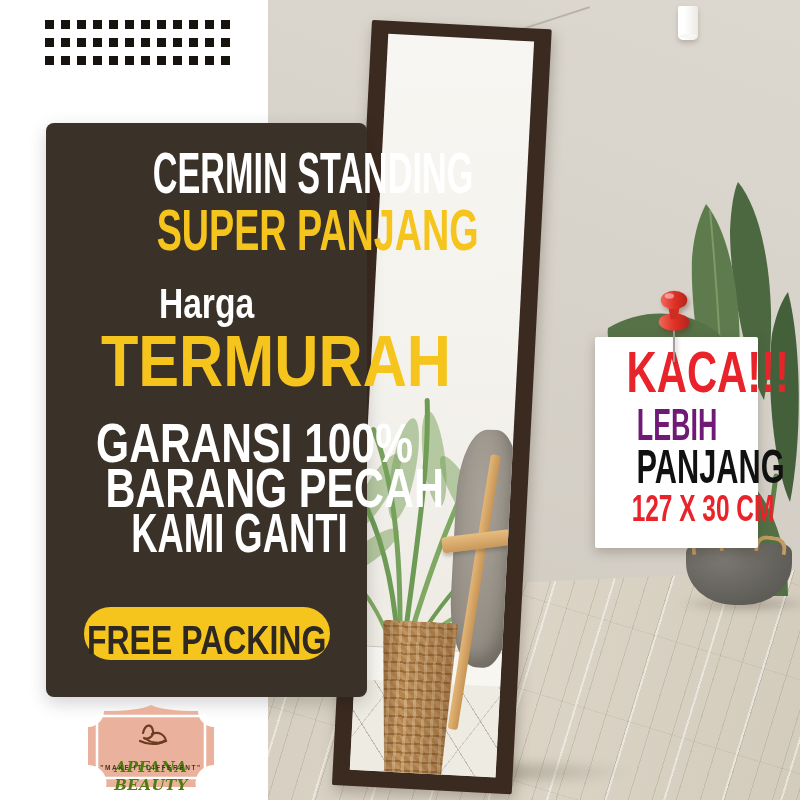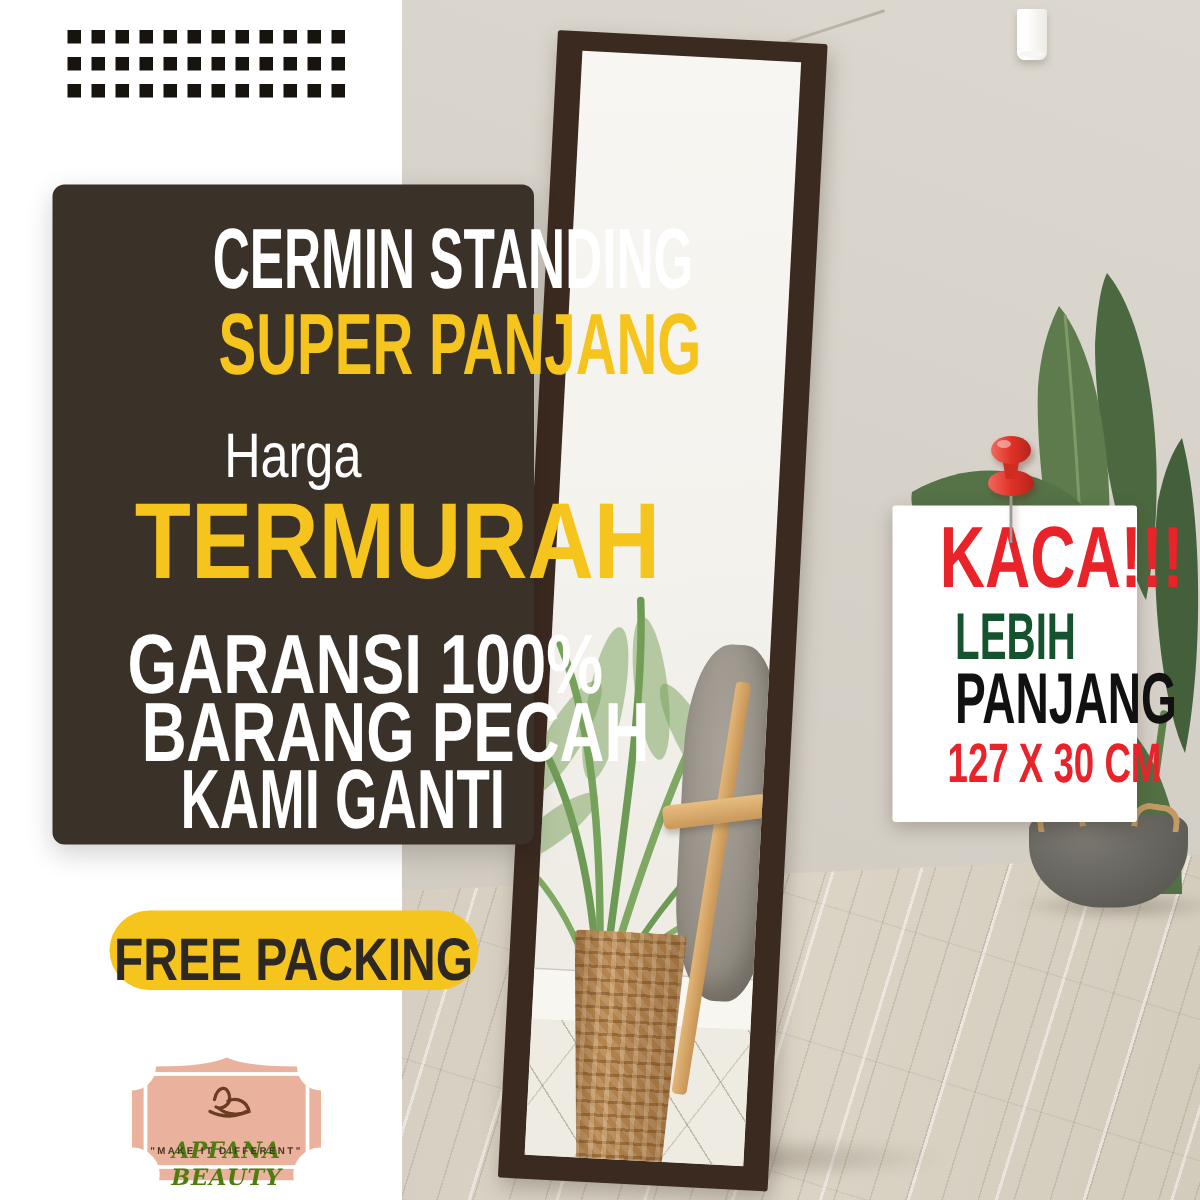--- a/index.html
+++ b/index.html
@@ -87,21 +87,21 @@
        box-shadow:0 3px 4px rgba(70,60,45,.3);}
 
   
   .card{position:absolute;left:327px;top:337px;width:163px;height:211px;background:#fff;
        z-index:4;border-radius:2px;box-shadow:0 4px 12px rgba(60,50,40,.28);}
   .card .line{position:absolute;left:0;right:0;text-align:center;line-height:1;font-weight:bold;}
   .pin{position:absolute;left:386px;top:288px;width:40px;height:76px;z-index:5;
        filter:drop-shadow(2px 3px 2px rgba(90,40,30,.35));}
 
   
-  .panel{position:absolute;left:35px;top:123px;width:321px;height:440px;z-index:5;
+  .panel{position:absolute;left:46px;top:123px;width:321px;height:574px;z-index:5;
        background:var(--panel-bg,#3a3129);border-radius:8px;
        box-shadow:0 6px 18px rgba(0,0,0,.18);}
   .pline{position:absolute;left:0;right:0;text-align:center;line-height:1;color:#fff;
        font-weight:bold;}
   .cx{display:inline-block;white-space:nowrap;transform-origin:50% 50%;}
   .yellow{color:var(--accent-yellow,#f6c51d);margin-left:24px;}
   .btn{position:absolute;left:38px;top:484px;width:246px;height:53px;
        background:var(--accent-yellow,#f6c51d);border-radius:30px;
        display:flex;align-items:flex-end;justify-content:center;
        color:var(--text-dark,#2e2822);font-weight:bold;font-size:40px;line-height:1;}
@@ -175,21 +175,21 @@
         <div class="chair-leg"></div>
         <div class="chair-crossbar"></div>
         <div class="basket"></div>
       </div>
     </div>
 
     <div class="card">
       <div class="line" style="top:6px;color:var(--accent-red,#e8232a);font-size:58px;">
         <span class="cx" style="transform:scaleX(.72);">KACA!!!</span>
       </div>
-      <div class="line" style="top:66px;color:#14532d;font-size:44px;">
+      <div class="line" style="top:66px;color:#701a75;font-size:44px;">
         <span class="cx" style="transform:scaleX(.61);">LEBIH</span>
       </div>
       <div class="line" style="top:106px;color:#111;font-size:48px;text-align:center;">
         <span class="cx" style="transform:scaleX(.64);">PANJANG</span>
       </div>
       <div class="line" style="top:153px;color:var(--accent-red,#e8232a);font-size:37px;">
         <span class="cx" style="transform:scaleX(.66);">127 X 30 CM</span>
       </div>
     </div>
 
@@ -254,21 +254,21 @@
       </div>
     </div>
 
   <div class="panel">
     <div class="pline" style="top:22px;font-size:57px;">
       <span class="cx" style="transform:scaleX(.60);">CERMIN STANDING</span>
     </div>
     <div class="pline yellow" style="top:78px;font-size:58px;">
       <span class="cx" style="transform:scaleX(.65);">SUPER PANJANG</span>
     </div>
-    <div class="pline" style="top:160px;font-size:42px;font-weight:400;">
+    <div class="pline" style="top:160px;font-size:42px;font-weight:700;">
       <span class="cx" style="transform:scaleX(.8);">Harga</span>
     </div>
     <div class="pline yellow" style="top:202px;font-size:72px;">
       <span class="cx" style="transform:scaleX(.85);">TERMURAH</span>
     </div>
     <div class="pline" style="top:292px;font-size:56px;">
       <span class="cx" style="transform:scaleX(.76);">GARANSI 100%</span>
     </div>
     <div class="pline" style="top:337px;font-size:56px;">
       <span class="cx" style="transform:scaleX(.74);">BARANG PECAH</span>

